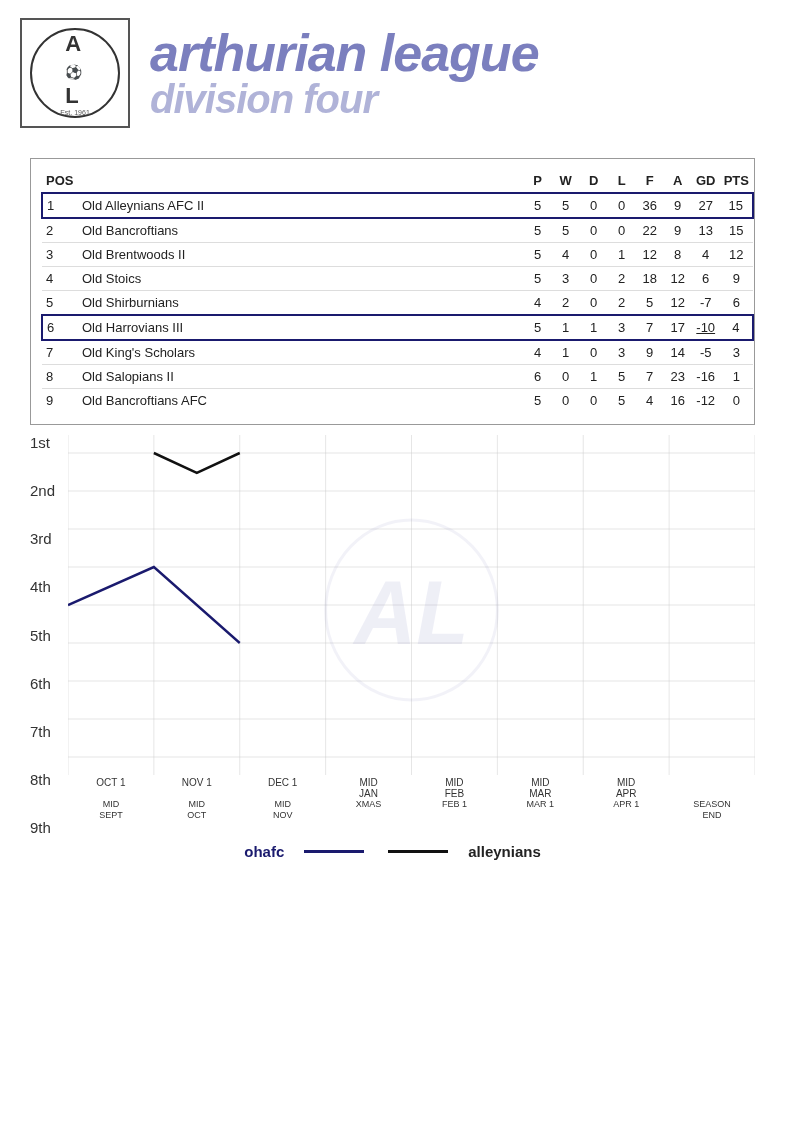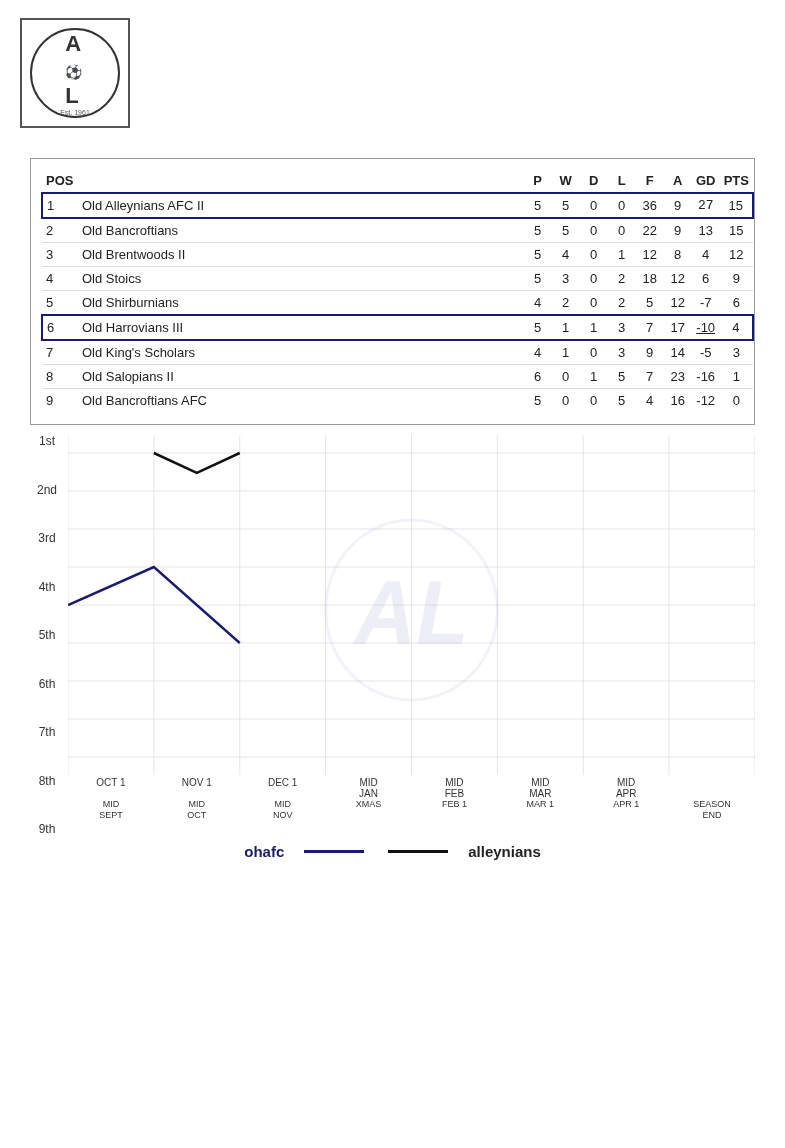--- a/index.html
+++ b/index.html
@@ -148,23 +148,23 @@
       position: absolute;
       left: 0;
       top: 0;
       bottom: 0;
       width: 38px;
       display: flex;
       flex-direction: column;
       justify-content: space-between;
     }
     .y-label {
-      font-size: 12px;
+      font-size: 15px;
       color: #333;
-      text-align: center;
+      text-align: left;
       padding-right: 4px;
       line-height: 1;
     }
     .x-label {
       font-size: 10px;
       color: #333;
       text-align: center;
       flex: 1;
     }
     .x-label-small {
@@ -198,20 +198,24 @@
   </style>
 </head>
 <body>
 
 <div class="header">
   <div class="logo-box">
     <div class="logo-circle">
       <div class="logo-al">A<br><span style="font-size:14px">⚽</span><br>L</div>
       <div class="logo-est">Est. 1961</div>
     </div>
+  </div>
+  <div class="title-area">
+    <div class="title-main">arthurian league</div>
+    <div class="title-sub">division four</div>
   </div>
 </div>
 
 <div class="section-league">
   <div class="league-table-wrapper">
     <table class="league-table">
       <thead>
         <tr>
           <th class="col-pos">POS</th>
           <th class="col-name"></th>
@@ -228,21 +232,21 @@
       <tbody id="table-body">
       <tr class="highlighted-row" style="border-top: 2px solid rgb(26, 26, 110); border-bottom: 2px solid rgb(26, 26, 110);">
             <td class="col-pos" style="border-left: 2px solid rgb(26, 26, 110); border-top: 2px solid rgb(26, 26, 110); border-bottom: 2px solid rgb(26, 26, 110);">1</td>
             <td class="col-name" style="border-top: 2px solid rgb(26, 26, 110); border-bottom: 2px solid rgb(26, 26, 110); margin-left: 24px;">Old Alleynians AFC II</td>
             <td class="col-stat num" style="border-top: 2px solid rgb(26, 26, 110); border-bottom: 2px solid rgb(26, 26, 110);">5</td>
             <td class="col-stat num" style="border-top: 2px solid rgb(26, 26, 110); border-bottom: 2px solid rgb(26, 26, 110);">5</td>
             <td class="col-stat num" style="border-top: 2px solid rgb(26, 26, 110); border-bottom: 2px solid rgb(26, 26, 110);">0</td>
             <td class="col-stat num" style="border-top: 2px solid rgb(26, 26, 110); border-bottom: 2px solid rgb(26, 26, 110);">0</td>
             <td class="col-stat num" style="border-top: 2px solid rgb(26, 26, 110); border-bottom: 2px solid rgb(26, 26, 110);">36</td>
             <td class="col-stat num" style="border-top: 2px solid rgb(26, 26, 110); border-bottom: 2px solid rgb(26, 26, 110);">9</td>
-            <td class="col-stat num" style="border-top: 2px solid rgb(26, 26, 110); border-bottom: 2px solid rgb(26, 26, 110); font-family: Liberation Mono, monospace;">27</td>
+            <td class="col-stat num" style="border-top: 2px solid rgb(26, 26, 110); border-bottom: 2px solid rgb(26, 26, 110);">27</td>
             <td class="col-stat num" style="border-right: 2px solid rgb(26, 26, 110); border-top: 2px solid rgb(26, 26, 110); border-bottom: 2px solid rgb(26, 26, 110);">15</td>
           </tr>
           <tr>
             <td class="col-pos">2</td>
             <td class="col-name">Old Bancroftians</td>
             <td class="col-stat num">5</td>
             <td class="col-stat num">5</td>
             <td class="col-stat num">0</td>
             <td class="col-stat num">0</td>
             <td class="col-stat num">22</td>

